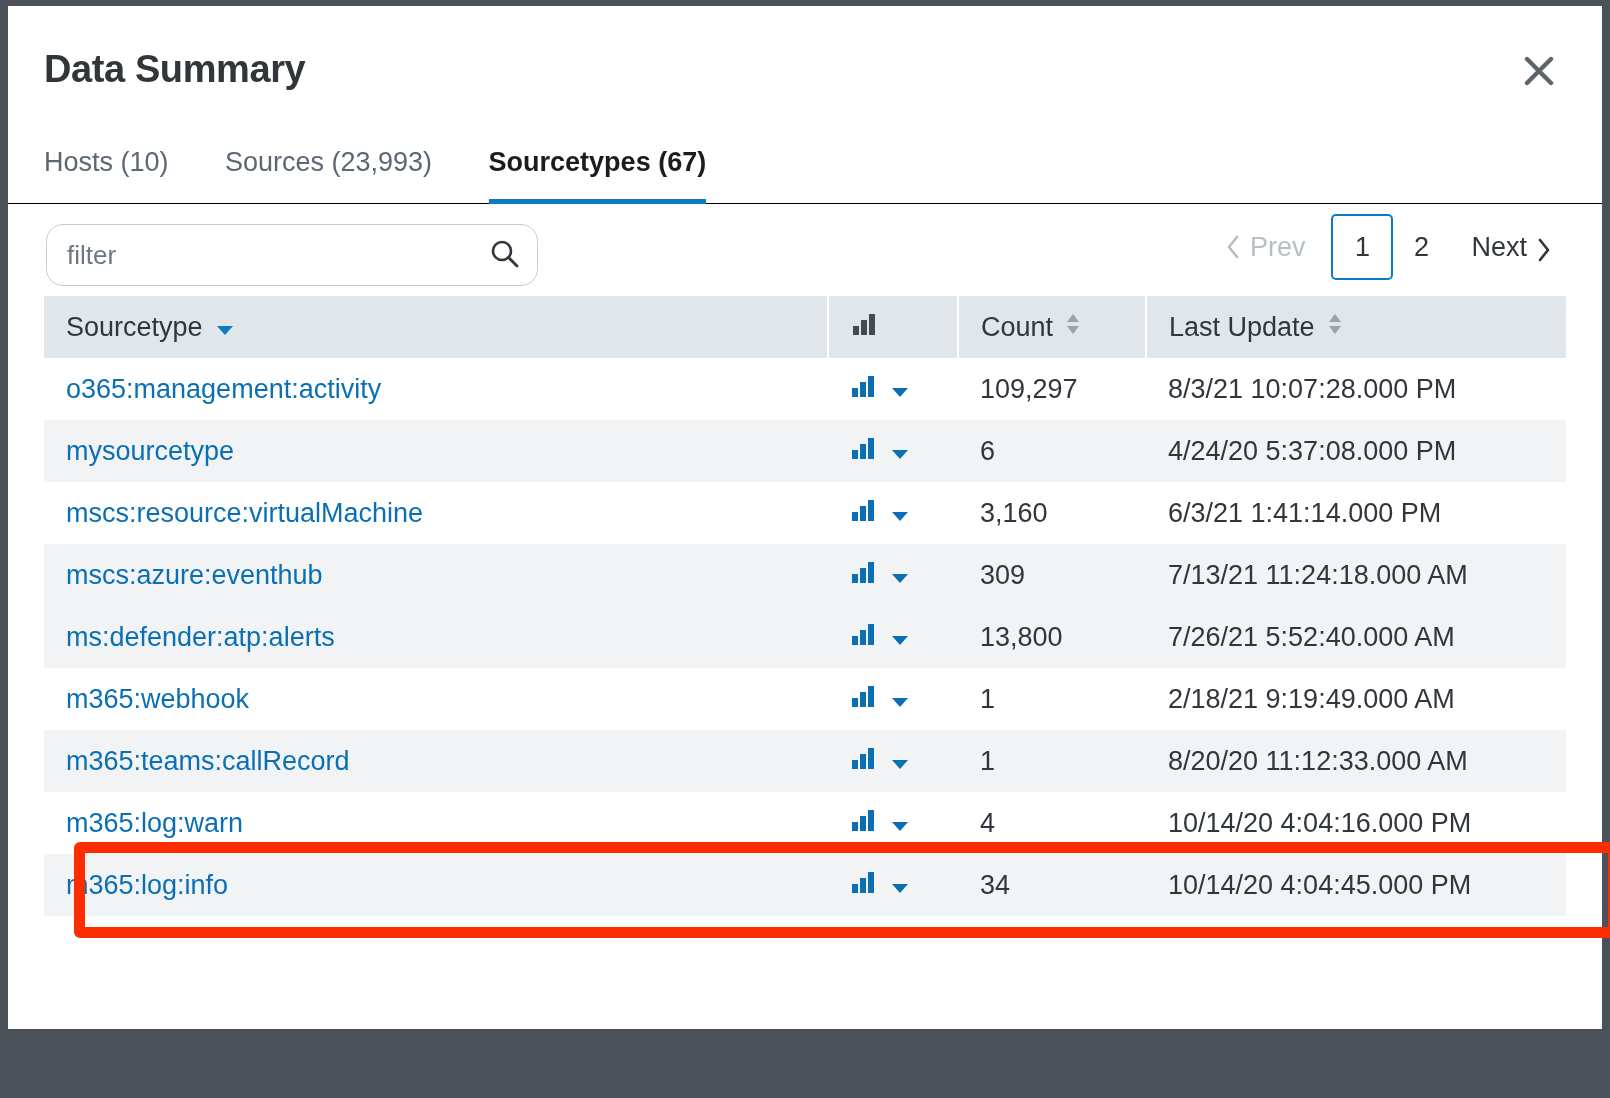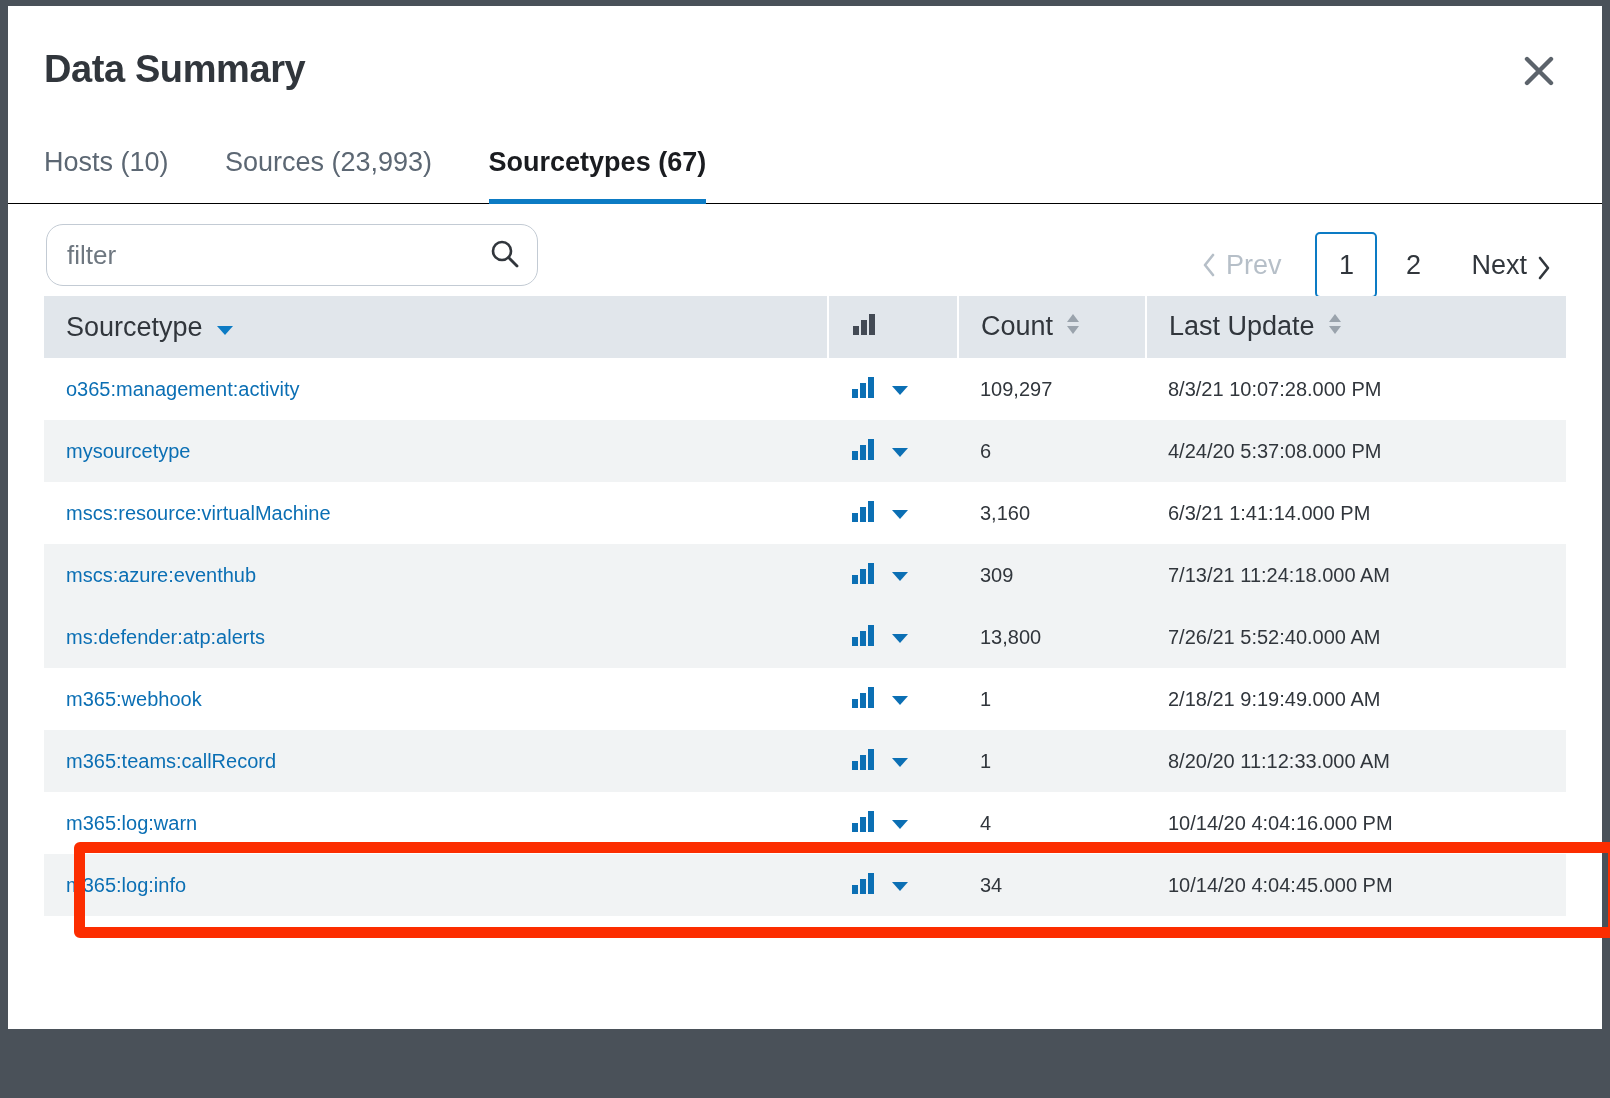--- a/index.html
+++ b/index.html
@@ -94,25 +94,25 @@
   }
   #search-input::placeholder { color: #6e7780; opacity: 1; }
   #search-icon {
     position: absolute;
     right: 16px; top: 13px;
     cursor: pointer;
   }
 
   #pagination {
     position: absolute;
-    right: 38px; top: 28px;
+    right: 38px; top: 10px;
     height: 66px;
     display: flex;
     align-items: center;
-    gap: 16px;
+    gap: 8px;
     font-size: 27px;
   }
   .pg {
     display: flex; align-items: center; justify-content: center;
     cursor: pointer;
     color: #31363c;
   }
   #pg-prev { color: #b6bfc8; gap: 9px; padding: 0 18px; cursor: default; }
   #pg-next { color: #31363c; gap: 9px; padding: 0 12px 0 22px; align-items: flex-end; }
   .pg-num {
@@ -139,28 +139,28 @@
     font-size: 27px;
     font-weight: normal;
     color: #31363c;
     text-align: left;
     padding: 0 0 0 22px;
     border-right: 2px solid #ffffff;
     vertical-align: middle;
     white-space: nowrap;
   }
   thead th:last-child { border-right: none; }
-  .th-inner { display: flex; align-items: flex-start; gap: 12px; }
+  .th-inner { display: flex; align-items: center; gap: 12px; }
   .col-spark { width: 130px; }
   .col-count { width: 188px; }
   .col-update { width: 420px; }
 
   tbody td {
     height: 62px;
-    font-size: 20px;
+    font-size: 27px;
     color: #31363c;
     padding: 0 0 0 22px;
     vertical-align: middle;
     white-space: nowrap;
   }
   tbody tr.odd td { background: #ffffff; }
   tbody tr.even td { background: #f1f3f4; }
   .st-link { color: #0b6fb4; cursor: pointer; }
   .spark-cell { display: flex; align-items: center; gap: 14px; cursor: pointer; }
 

